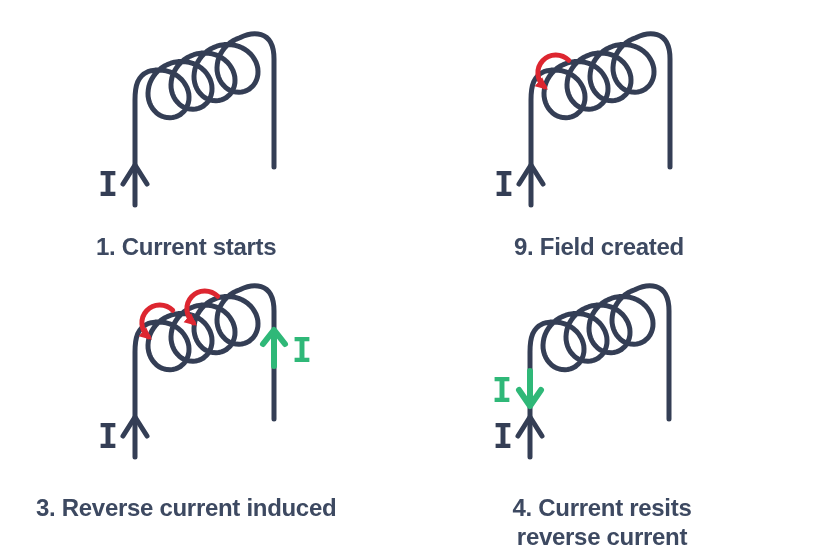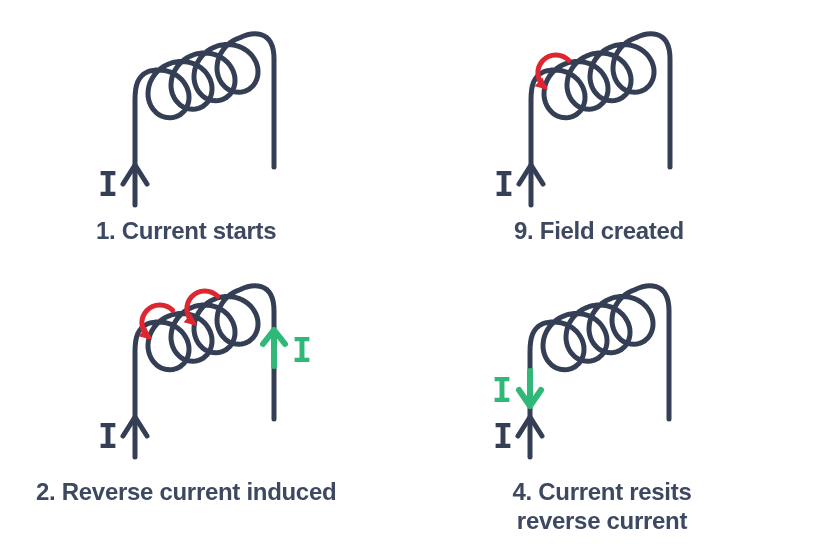--- a/index.html
+++ b/index.html
@@ -16,21 +16,21 @@
   .ilabel{
     font-family:"DejaVu Sans Mono",monospace;font-weight:bold;font-size:34px;
     text-anchor:middle;
   }
   .ilabel.navy{fill:var(--wire,#343e55);}
   .ilabel.green{fill:var(--induced,#2fb878);}
   .caption{
     position:absolute;
     font-size:24px;font-weight:700;letter-spacing:-0.3px;
     color:var(--cap,#3d4961);
-    white-space:pre-line;line-height:29px;
+    white-space:pre-line;line-height:29px;margin-top:16px;
   }
   .caption.centered{text-align:center;}
 </style>
 </head>
 <body style="--bg: #ffffff; --wire: #343e55; --field: #dd2630; --induced: #2fb878; --cap: #3d4961;">
 
 <div class="stage">
 
   <svg width="825" height="549" viewBox="0 0 825 549">
     <defs>
@@ -66,17 +66,17 @@
       <path class="wire" d="M 0 170 L 0 65 C 0 50 3 41 12.8 36.7 L 12.8 36.7 L 16.4 35.7 L 20.1 35.1 L 23.9 35.0 L 27.6 35.2 L 31.2 35.8 L 34.7 36.9 L 38.0 38.3 L 41.1 40.0 L 43.9 42.1 L 46.5 44.4 L 48.7 47.0 L 50.5 49.8 L 52.0 52.7 L 53.1 55.8 L 53.8 58.9 L 54.0 62.0 L 53.9 65.0 L 53.3 67.9 L 52.4 70.7 L 51.1 73.3 L 49.5 75.7 L 47.5 77.7 L 45.4 79.5 L 43.0 80.9 L 40.4 81.9 L 37.7 82.5 L 34.9 82.8 L 32.1 82.6 L 29.3 82.0 L 26.6 81.1 L 24.0 79.7 L 21.6 77.9 L 19.5 75.8 L 17.5 73.4 L 15.9 70.8 L 14.6 67.8 L 13.7 64.7 L 13.1 61.4 L 13.0 58.1 L 13.3 54.6 L 13.9 51.2 L 15.0 47.8 L 16.5 44.5 L 18.3 41.4 L 20.5 38.5 L 23.1 35.8 L 25.9 33.4 L 29.0 31.3 L 32.3 29.6 L 35.8 28.2 L 39.4 27.2 L 43.1 26.6 L 46.9 26.5 L 50.6 26.7 L 54.2 27.3 L 57.7 28.4 L 61.0 29.8 L 64.1 31.5 L 66.9 33.6 L 69.5 35.9 L 71.7 38.5 L 73.5 41.3 L 75.0 44.2 L 76.1 47.3 L 76.8 50.4 L 77.0 53.5 L 76.9 56.5 L 76.3 59.4 L 75.4 62.2 L 74.1 64.8 L 72.5 67.2 L 70.5 69.2 L 68.4 71.0 L 66.0 72.4 L 63.4 73.4 L 60.7 74.0 L 57.9 74.3 L 55.1 74.1 L 52.3 73.5 L 49.6 72.6 L 47.0 71.2 L 44.6 69.4 L 42.5 67.3 L 40.5 64.9 L 38.9 62.3 L 37.6 59.3 L 36.7 56.2 L 36.1 52.9 L 36.0 49.6 L 36.3 46.1 L 36.9 42.7 L 38.0 39.3 L 39.5 36.0 L 41.3 32.9 L 43.5 30.0 L 46.1 27.3 L 48.9 24.9 L 52.0 22.8 L 55.3 21.1 L 58.8 19.7 L 62.4 18.7 L 66.1 18.1 L 69.9 18.0 L 73.6 18.2 L 77.2 18.8 L 80.7 19.9 L 84.0 21.3 L 87.1 23.0 L 89.9 25.1 L 92.5 27.4 L 94.7 30.0 L 96.5 32.8 L 98.0 35.7 L 99.1 38.8 L 99.8 41.9 L 100.0 45.0 L 99.9 48.0 L 99.3 50.9 L 98.4 53.7 L 97.1 56.3 L 95.5 58.7 L 93.5 60.7 L 91.4 62.5 L 89.0 63.9 L 86.4 64.9 L 83.7 65.5 L 80.9 65.8 L 78.1 65.6 L 75.3 65.0 L 72.6 64.1 L 70.0 62.7 L 67.6 60.9 L 65.5 58.8 L 63.5 56.4 L 61.9 53.8 L 60.6 50.8 L 59.7 47.7 L 59.1 44.4 L 59.0 41.1 L 59.3 37.6 L 59.9 34.2 L 61.0 30.8 L 62.5 27.5 L 64.3 24.4 L 66.5 21.5 L 69.1 18.8 L 71.9 16.4 L 75.0 14.3 L 78.3 12.6 L 81.8 11.2 L 85.4 10.2 L 89.1 9.6 L 92.9 9.5 L 96.6 9.7 L 100.2 10.3 L 103.7 11.4 L 107.0 12.8 L 110.1 14.5 L 112.9 16.6 L 115.5 18.9 L 117.7 21.5 L 119.5 24.3 L 121.0 27.2 L 122.1 30.3 L 122.8 33.4 L 123.0 36.5 L 122.9 39.5 L 122.3 42.4 L 121.4 45.2 L 120.1 47.8 L 118.5 50.2 L 116.5 52.2 L 114.4 54.0 L 112.0 55.4 L 109.4 56.4 L 106.7 57.0 L 103.9 57.3 L 101.1 57.1 L 98.3 56.5 L 95.6 55.6 L 93.0 54.2 L 90.6 52.4 L 88.5 50.3 L 86.5 47.9 L 84.9 45.3 L 83.6 42.3 L 82.7 39.2 L 82.1 35.9 L 82.0 32.6 L 82.3 29.1 L 82.9 25.7 L 84.0 22.3 L 85.5 19.0 L 87.3 15.9 L 89.5 13.0 L 92.1 10.3 L 94.9 7.9 L 98.0 5.8 L 101.3 4.1 L 104.8 2.7 C 116 -3 139 -7 139 24 L 139 132"></path>
       <path class="wire" d="M -12 149 L 0 130 L 12 149"></path>
       <path class="greenline" d="M 0 84 L 0 114 M -11 103 L 0 119 L 11 103"></path>
       <text class="ilabel green" x="-28" y="115">I</text>
       <text class="ilabel navy" x="-27" y="161">I</text>
     </g>
   </svg>
 
   <div class="caption" style="left:96px;top:216px">1. Current starts</div>
   <div class="caption" style="left:514px;top:216px">9. Field created</div>
-  <div class="caption" style="left:36px;top:477px">2. Reverse current induced</div>
+  <div class="caption" style="left:36px;top:477px">3. Reverse current induced</div>
   <div class="caption centered" style="left:504px;top:477px;width:196px">4. Current resits
 reverse current</div>
 
 </div>
 
 </body></html>

